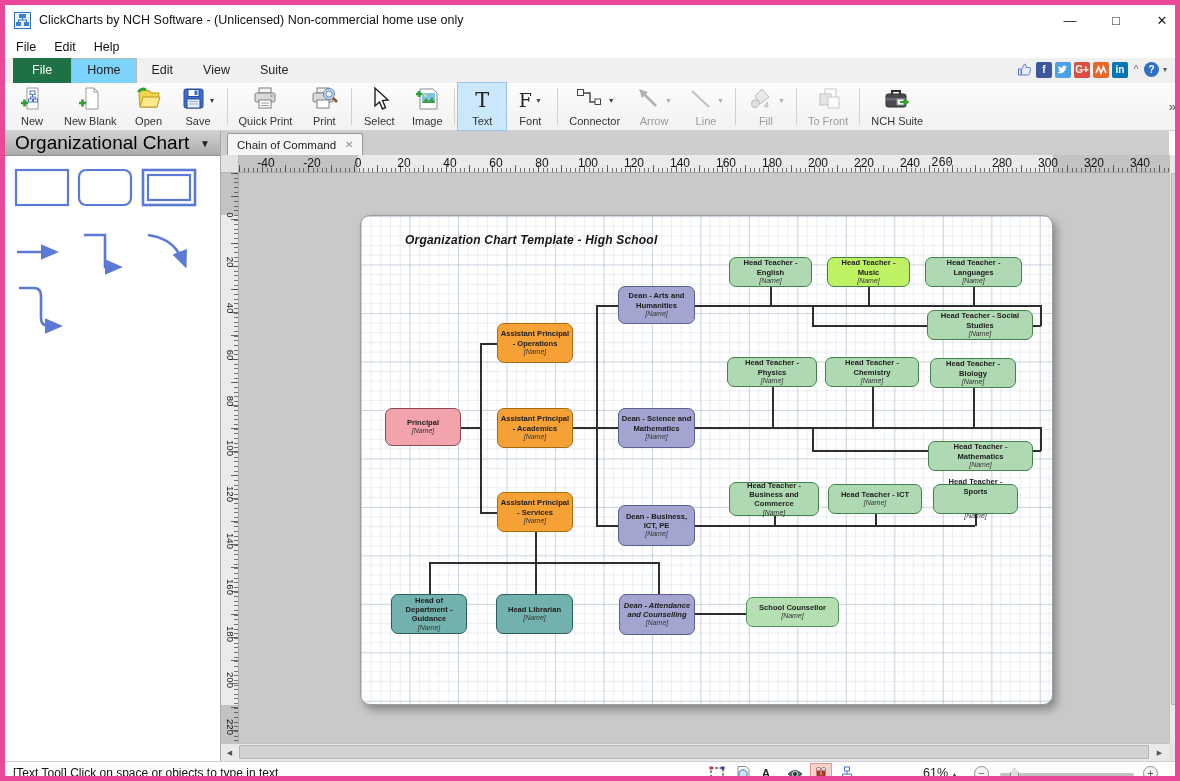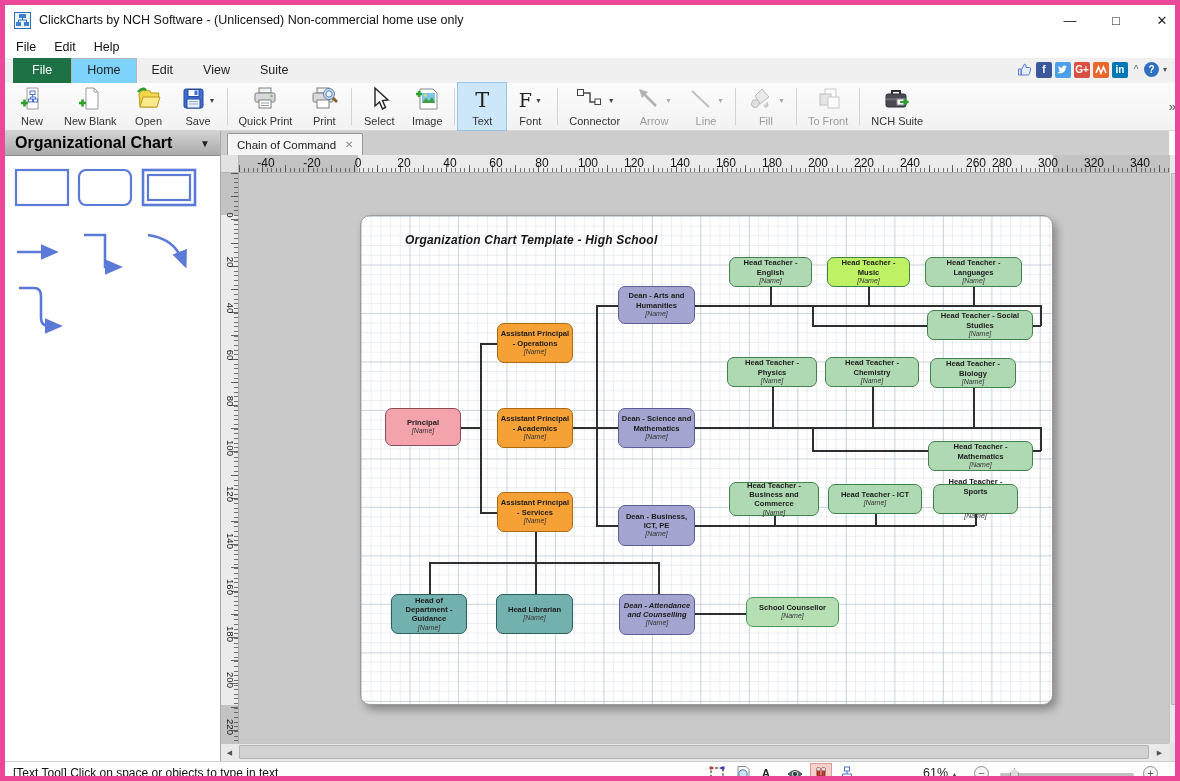--- a/index.html
+++ b/index.html
@@ -41,21 +41,21 @@
   .tbtn.disabled svg { opacity:.5; }
   .tbtn.disabled .tcaret { color:#aaa; }
   .tsep { width:1px; background:#d2d2d2; margin:5px 3px; }
   .toolbar-overflow { margin-left:auto; align-self:center; margin-right:5px; font-size:13px; color:#555; padding:4px; }
   .glyphT { font-family:"DejaVu Serif", serif; font-size:21px; color:#222; line-height:1; }
   .glyphF { font-family:"DejaVu Serif", serif; font-size:19px; color:#222; line-height:1; }
 
   
   .left-panel { position:absolute; left:0; top:126px; width:216px; height:630px; background:#fff; border-right:1px solid #a9a9a9; }
   .panel-header { height:25px; background:linear-gradient(#d2d2d2,#ababab); border-bottom:1px solid #8f8f8f; display:flex; align-items:center; padding:0 10px; }
-  .panel-title { font-weight:bold; font-size:16px; color:#000; }
+  .panel-title { font-weight:normal; font-size:19px; color:#000; }
   .panel-caret { margin-left:auto; font-size:10px; color:#222; }
   .shapes-area { position:relative; width:215px; height:604px; }
 
   
   .doc-tabbar { position:absolute; left:216px; top:126px; width:948px; height:24px; background:#cdcdcd; }
   .doc-tab { position:absolute; left:6px; top:2px; height:22px; background:#f6f6f6; border:1px solid #979797; border-bottom:none; border-radius:2px 2px 0 0; display:flex; align-items:center; gap:9px; padding:0 9px; font-size:11.5px; color:#222; }
   .doc-tab-close { color:#8a8a8a; font-size:10px; }
 
   
   .corner-tl { position:absolute; left:216px; top:150px; width:18px; height:18px; background:#e2e2e2; border-right:1px solid #b5b5b5; border-bottom:1px solid #b5b5b5; }
@@ -408,21 +408,21 @@
       <span class="hruler-num" style="left: 257px;">60</span>
       <span class="hruler-num" style="left: 303px;">80</span>
       <span class="hruler-num" style="left: 349px;">100</span>
       <span class="hruler-num" style="left: 395px;">120</span>
       <span class="hruler-num" style="left: 441px;">140</span>
       <span class="hruler-num" style="left: 487px;">160</span>
       <span class="hruler-num" style="left: 533px;">180</span>
       <span class="hruler-num" style="left: 579px;">200</span>
       <span class="hruler-num" style="left: 625px;">220</span>
       <span class="hruler-num" style="left: 671px;">240</span>
-      <span class="hruler-num" style="left: 737px;">260</span>
+      <span class="hruler-num" style="left: 703px; font-family: Liberation Mono, monospace;">260</span>
       <span class="hruler-num" style="left: 763px;">280</span>
       <span class="hruler-num" style="left: 809px;">300</span>
       <span class="hruler-num" style="left: 855px;">320</span>
       <span class="hruler-num" style="left: 901px;">340</span>
     </div>
   <div class="vruler" id="vruler">
     <div class="dark" style="top:0;height:42px;"></div>
     <div class="dark" style="top:532px;height:38px;"></div>
     <div class="ticks-mid"></div>
     <div class="ticks-minor"></div>

